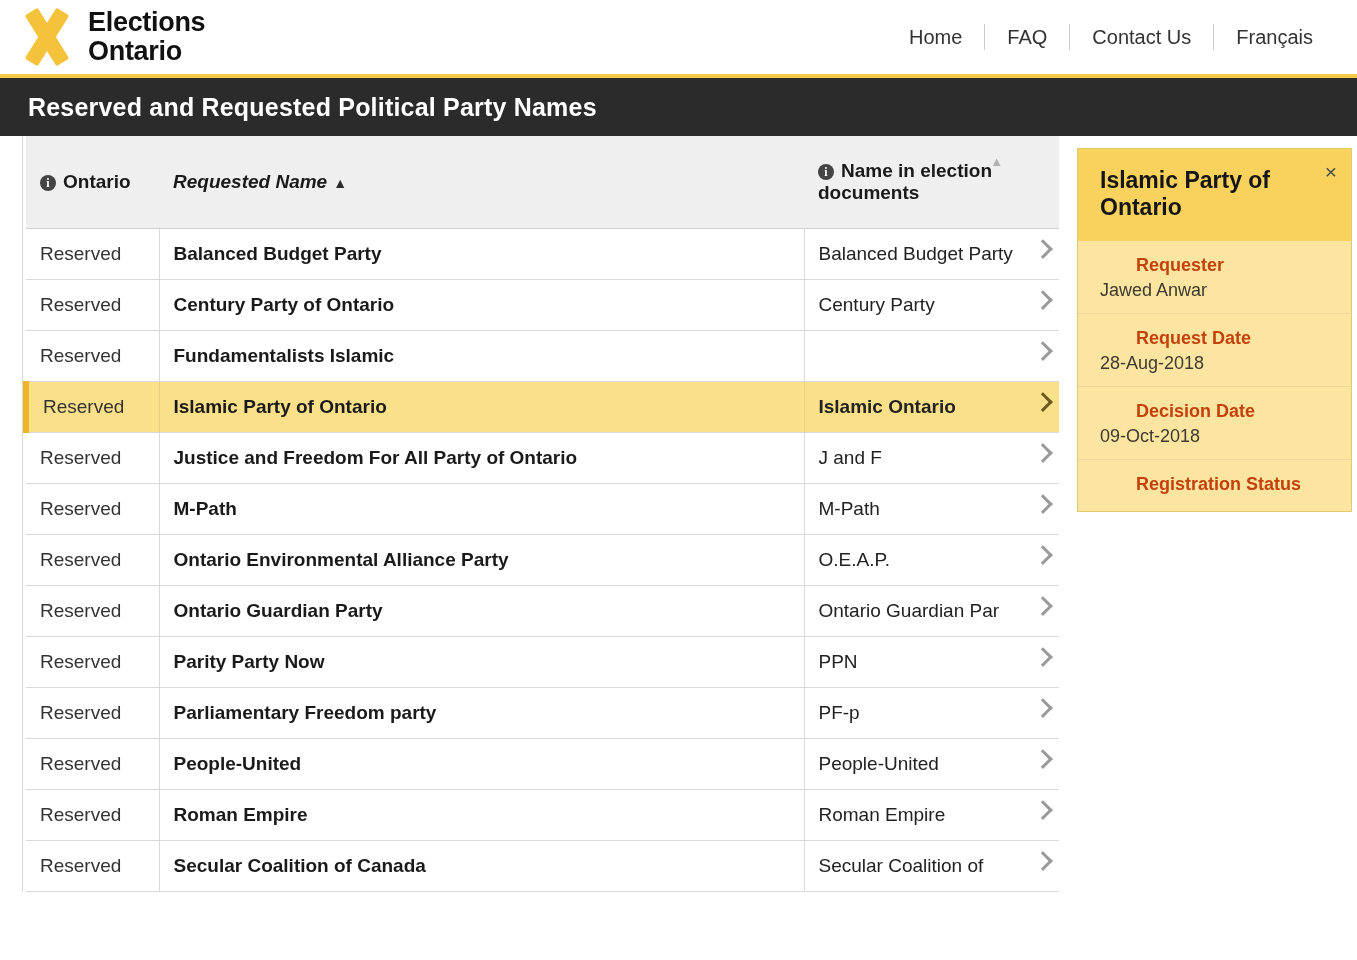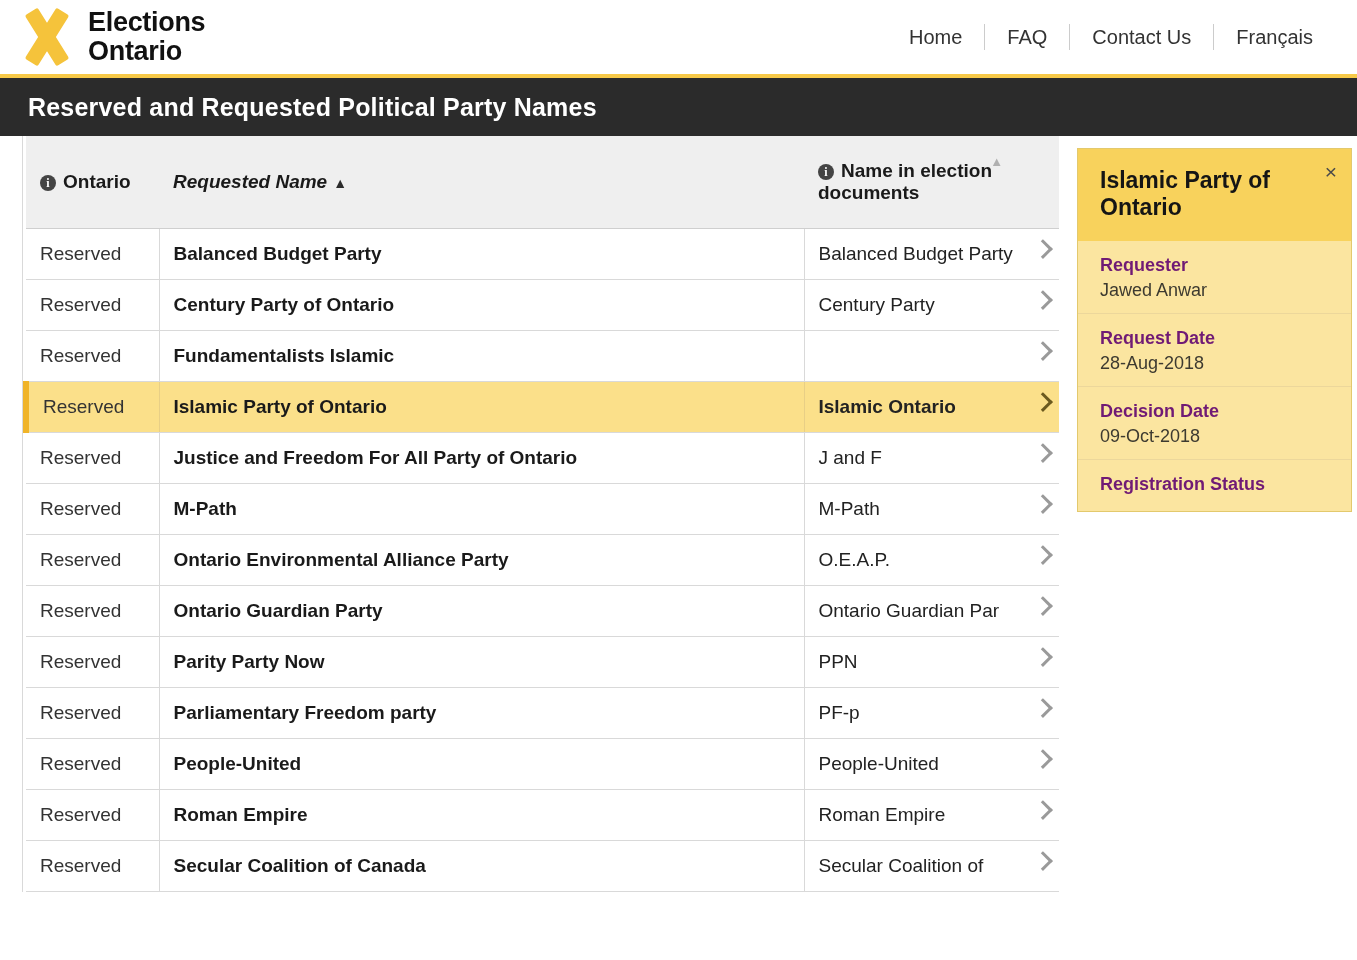--- a/index.html
+++ b/index.html
@@ -221,22 +221,23 @@
     cursor: pointer;
   }
   .card-row {
     padding: 14px 22px 12px 22px;
     border-bottom: 1px solid #ecd79b;
   }
   .card-row:last-child { border-bottom: none; }
   .card-label {
     font-size: 18px;
     font-weight: bold;
-    color: #701a75;
+    color: #c2410c;
     margin-bottom: 4px;
+    margin-left: 36px;
   }
   .card-value {
     font-size: 18px;
     color: #3d3a30;
   }
 </style>
 </head>
 <body>
 
 <div class="header">

